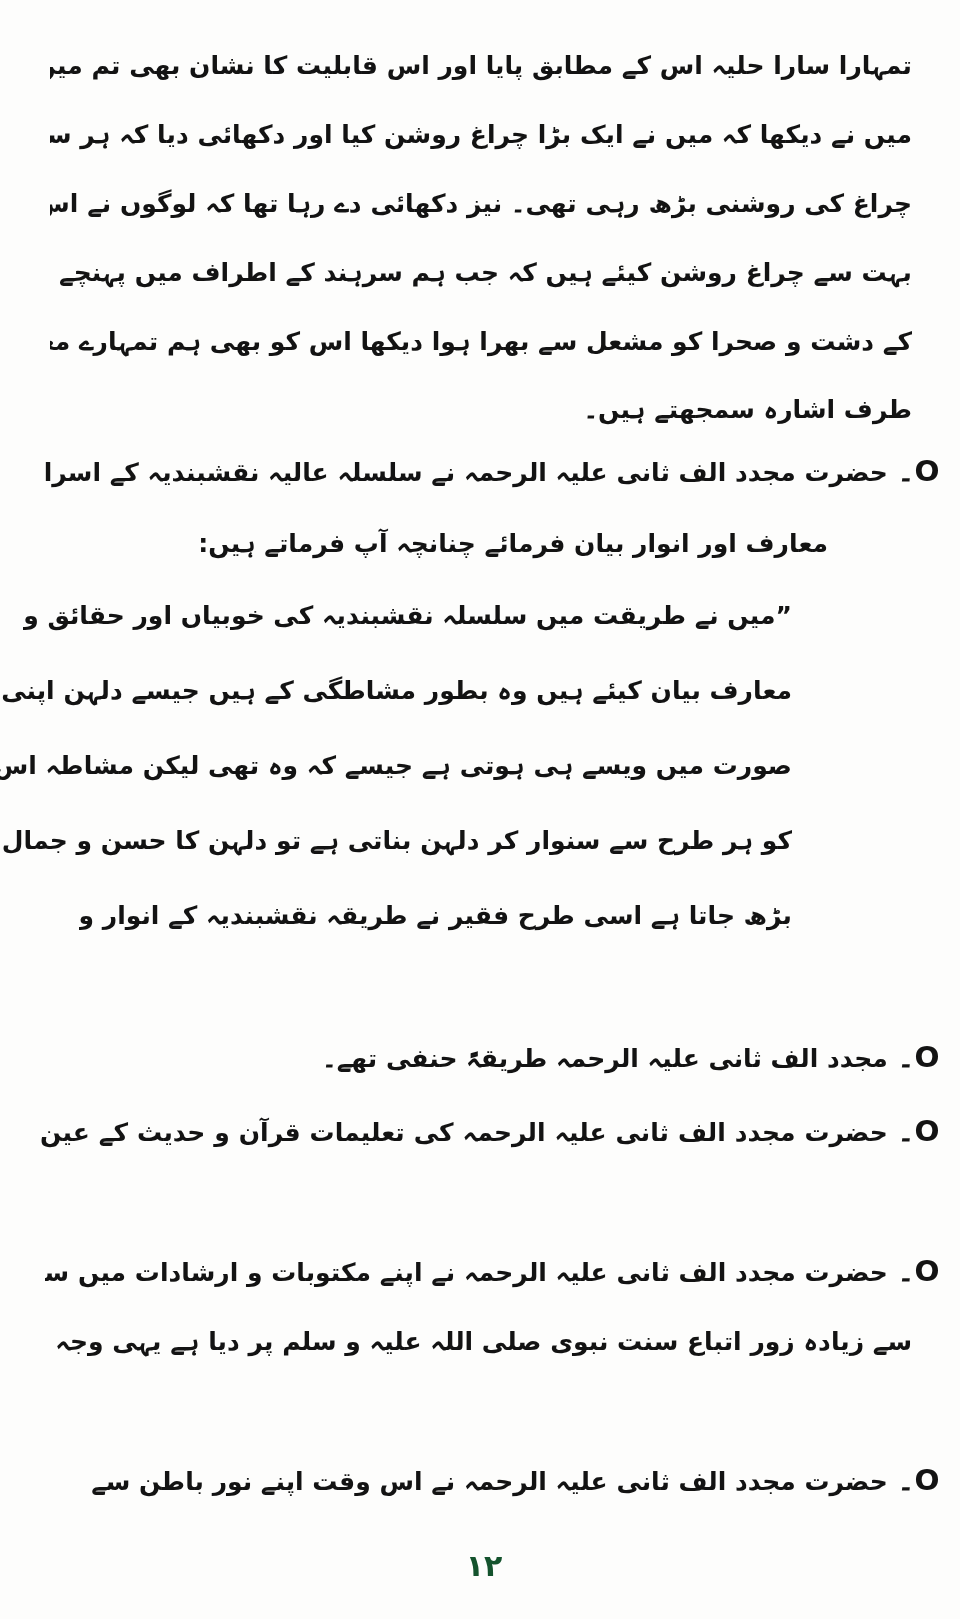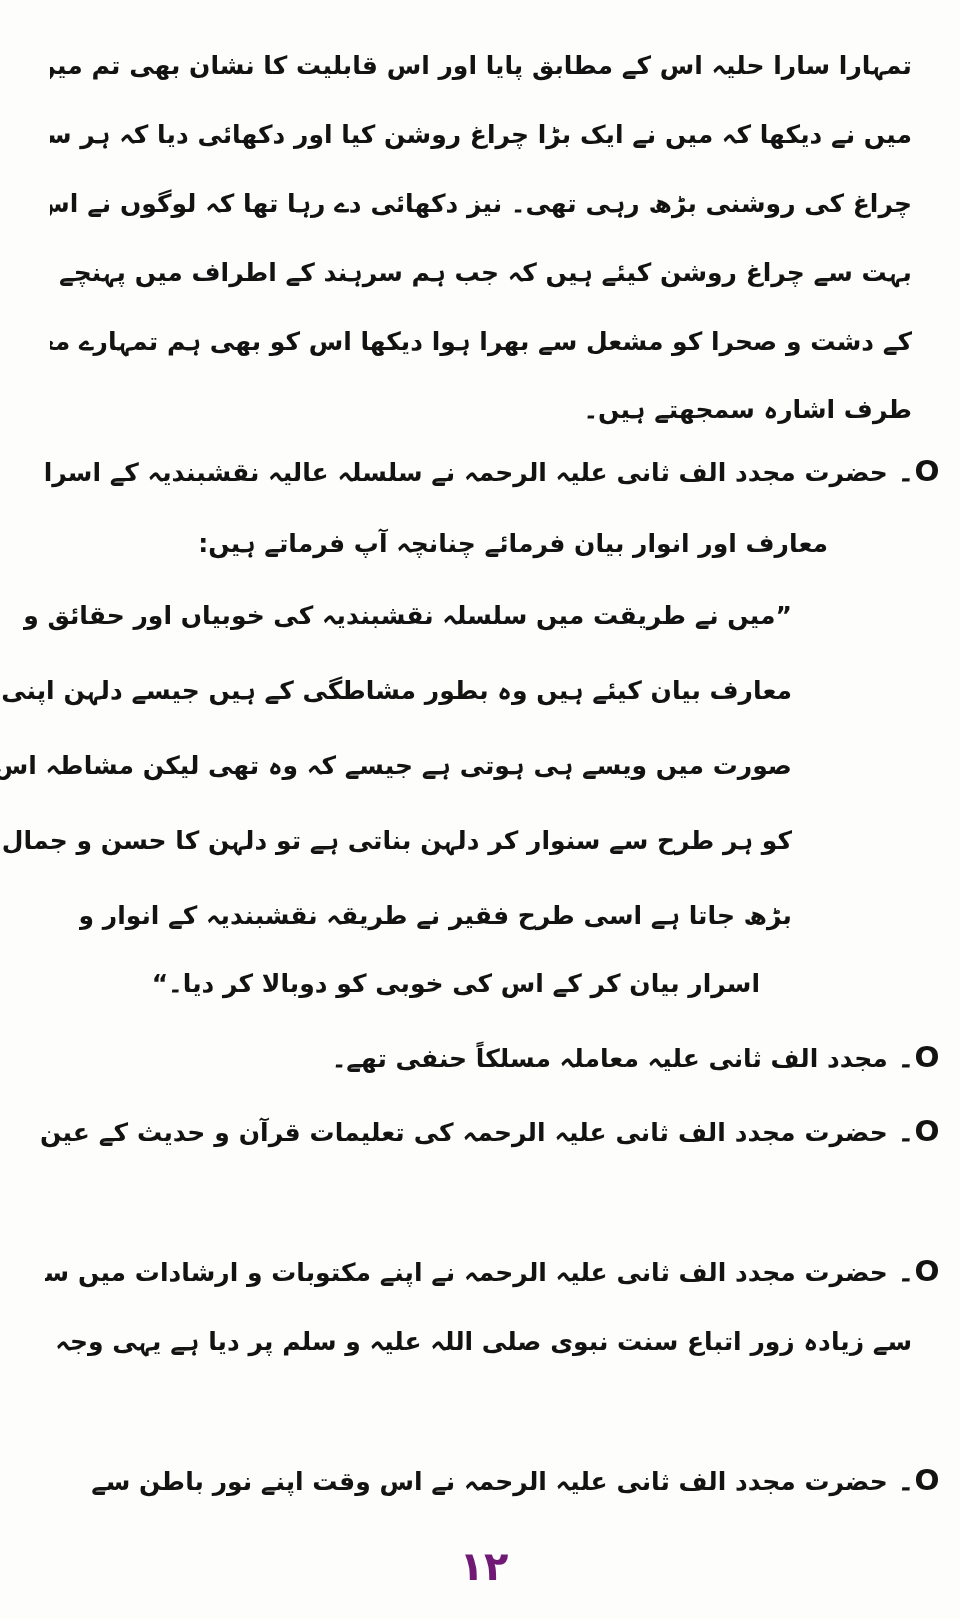--- a/index.html
+++ b/index.html
@@ -70,24 +70,24 @@
   .l20 { top: 1379px; right: 48px; }               
   .l21 { top: 1449px; right: 22px; }
   .pageno {
     position: absolute;
     top: 1536px;
     left: 8px;
     right: 0;
     height: 60px;
     line-height: 60px;
     text-align: center;
-    font-size: 40px;
+    font-size: 30px;
     font-weight: bold;
     font-family: "DejaVu Sans", sans-serif;
-    color: #701a75;
+    color: #14532d;
   }
 </style>
 </head>
 <body>
 
 <div class="page">
 
   <div class="line l1 just">تمہارا سارا حلیہ اس کے مطابق پایا اور اس قابلیت کا نشان بھی تم میں دکھائی دیا۔ نیز</div>
   <div class="line l2 just">میں نے دیکھا کہ میں نے ایک بڑا چراغ روشن کیا اور دکھائی دیا کہ ہر ساعت اس</div>
   <div class="line l3 just">چراغ کی روشنی بڑھ رہی تھی۔ نیز دکھائی دے رہا تھا کہ لوگوں نے اس سے اتنے</div>
@@ -98,24 +98,23 @@
   <div class="line l7 just">
     <span class="bullet">O۔</span><span>حضرت مجدد الف ثانی علیہ الرحمہ نے سلسلہ عالیہ نقشبندیہ کے اسرار و</span>
   </div>
   <div class="line l9">”میں نے طریقت میں سلسلہ نقشبندیہ کی خوبیاں اور حقائق و</div>
 
   <div class="line l8">معارف اور انوار بیان فرمائے چنانچہ آپ فرماتے ہیں:</div>
   <div class="line l10">معارف بیان کیئے ہیں وہ بطور مشاطگی کے ہیں جیسے دلہن اپنی</div>
   <div class="line l11">صورت میں ویسے ہی ہوتی ہے جیسے کہ وہ تھی لیکن مشاطہ اس</div>
   <div class="line l13">بڑھ جاتا ہے اسی طرح فقیر نے طریقہ نقشبندیہ کے انوار و</div>
   <div class="line l12">کو ہر طرح سے سنوار کر دلہن بناتی ہے تو دلہن کا حسن و جمال</div>
-  <div class="line l14">اسرار بیان کر کے اس کی خوبی کو دوبالا کر دیا۔“</div>
 
   <div class="line l15">
-    <span class="bullet">O۔</span><span>مجدد الف ثانی علیہ معاملہ مسلکاً حنفی تھے۔</span>
+    <span class="bullet">O۔</span><span>مجدد الف ثانی علیہ الرحمہ طریقہً حنفی تھے۔</span>
   </div>
 
   <div class="line l16 just">
     <span class="bullet">O۔</span><span>حضرت مجدد الف ثانی علیہ الرحمہ کی تعلیمات قرآن و حدیث کے عین</span>
   </div>
 
   <div class="line l18 just">
     <span class="bullet">O۔</span><span>حضرت مجدد الف ثانی علیہ الرحمہ نے اپنے مکتوبات و ارشادات میں سب</span>
   </div>
   <div class="line l19 just">سے زیادہ زور اتباع سنت نبوی صلی اللہ علیہ و سلم پر دیا ہے یہی وجہ ہے کہ آپ کا</div>

